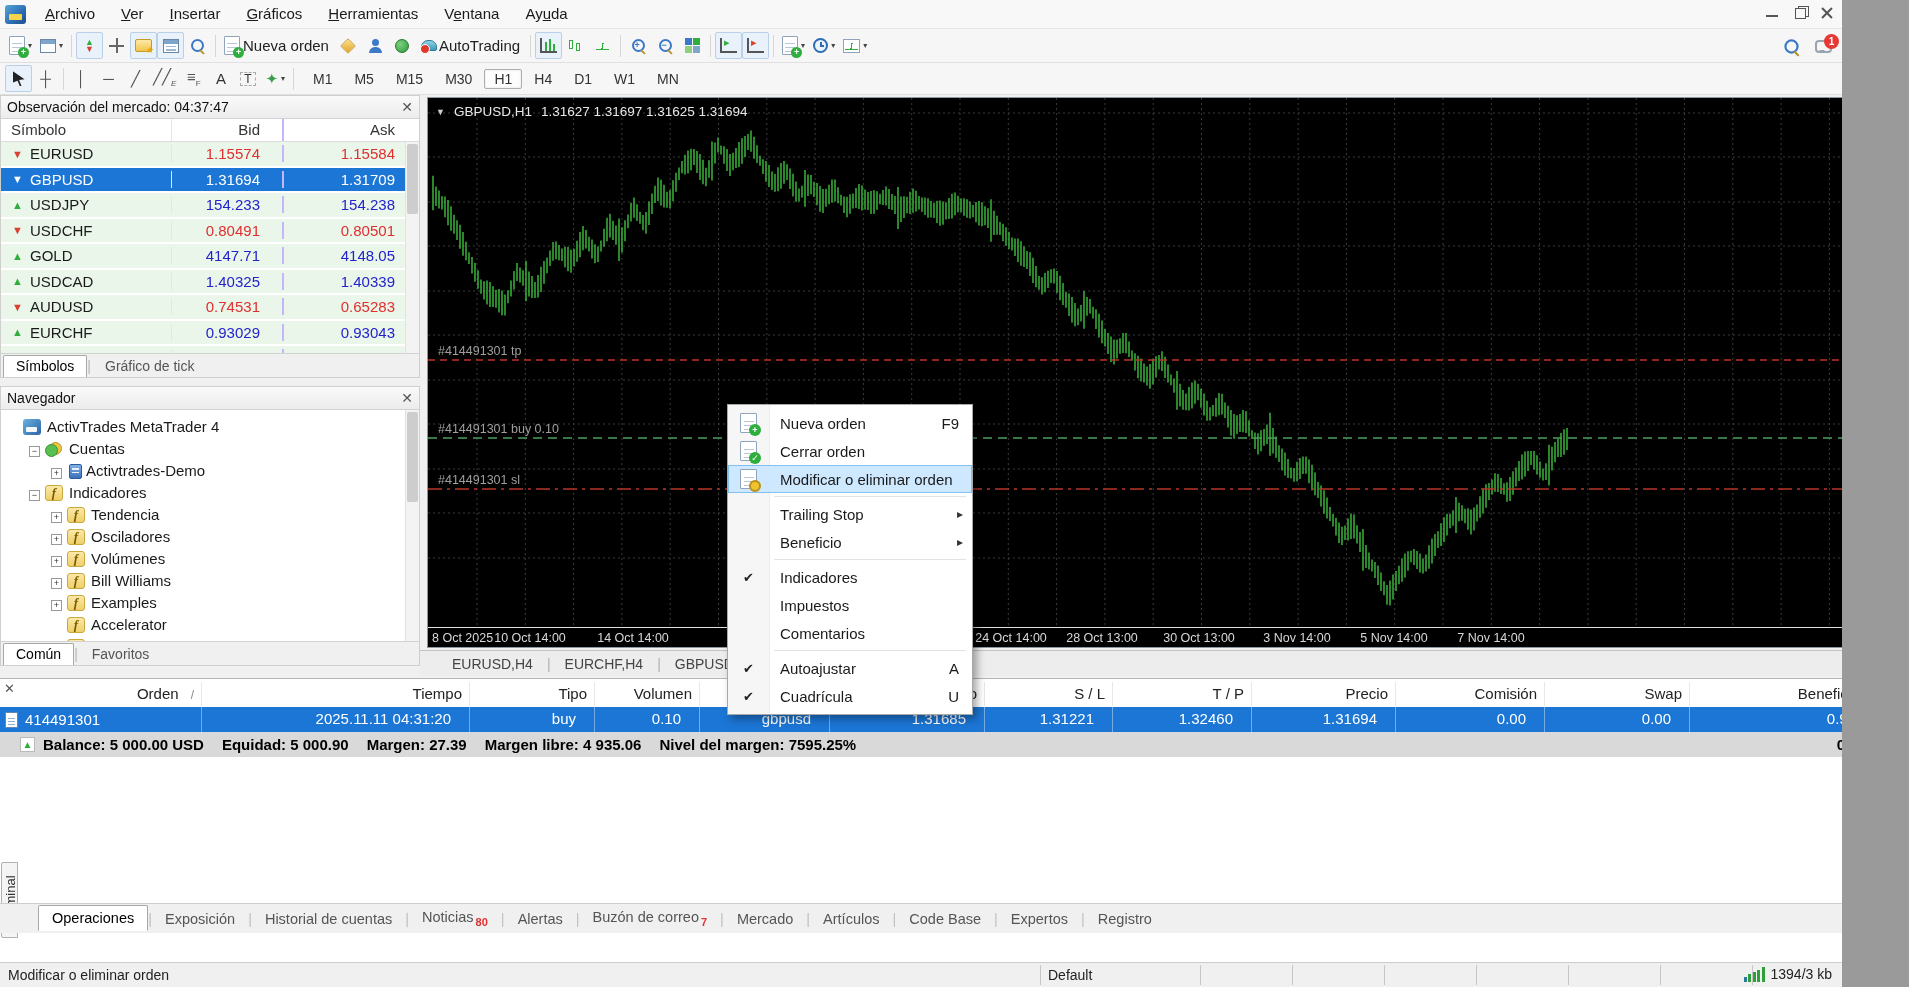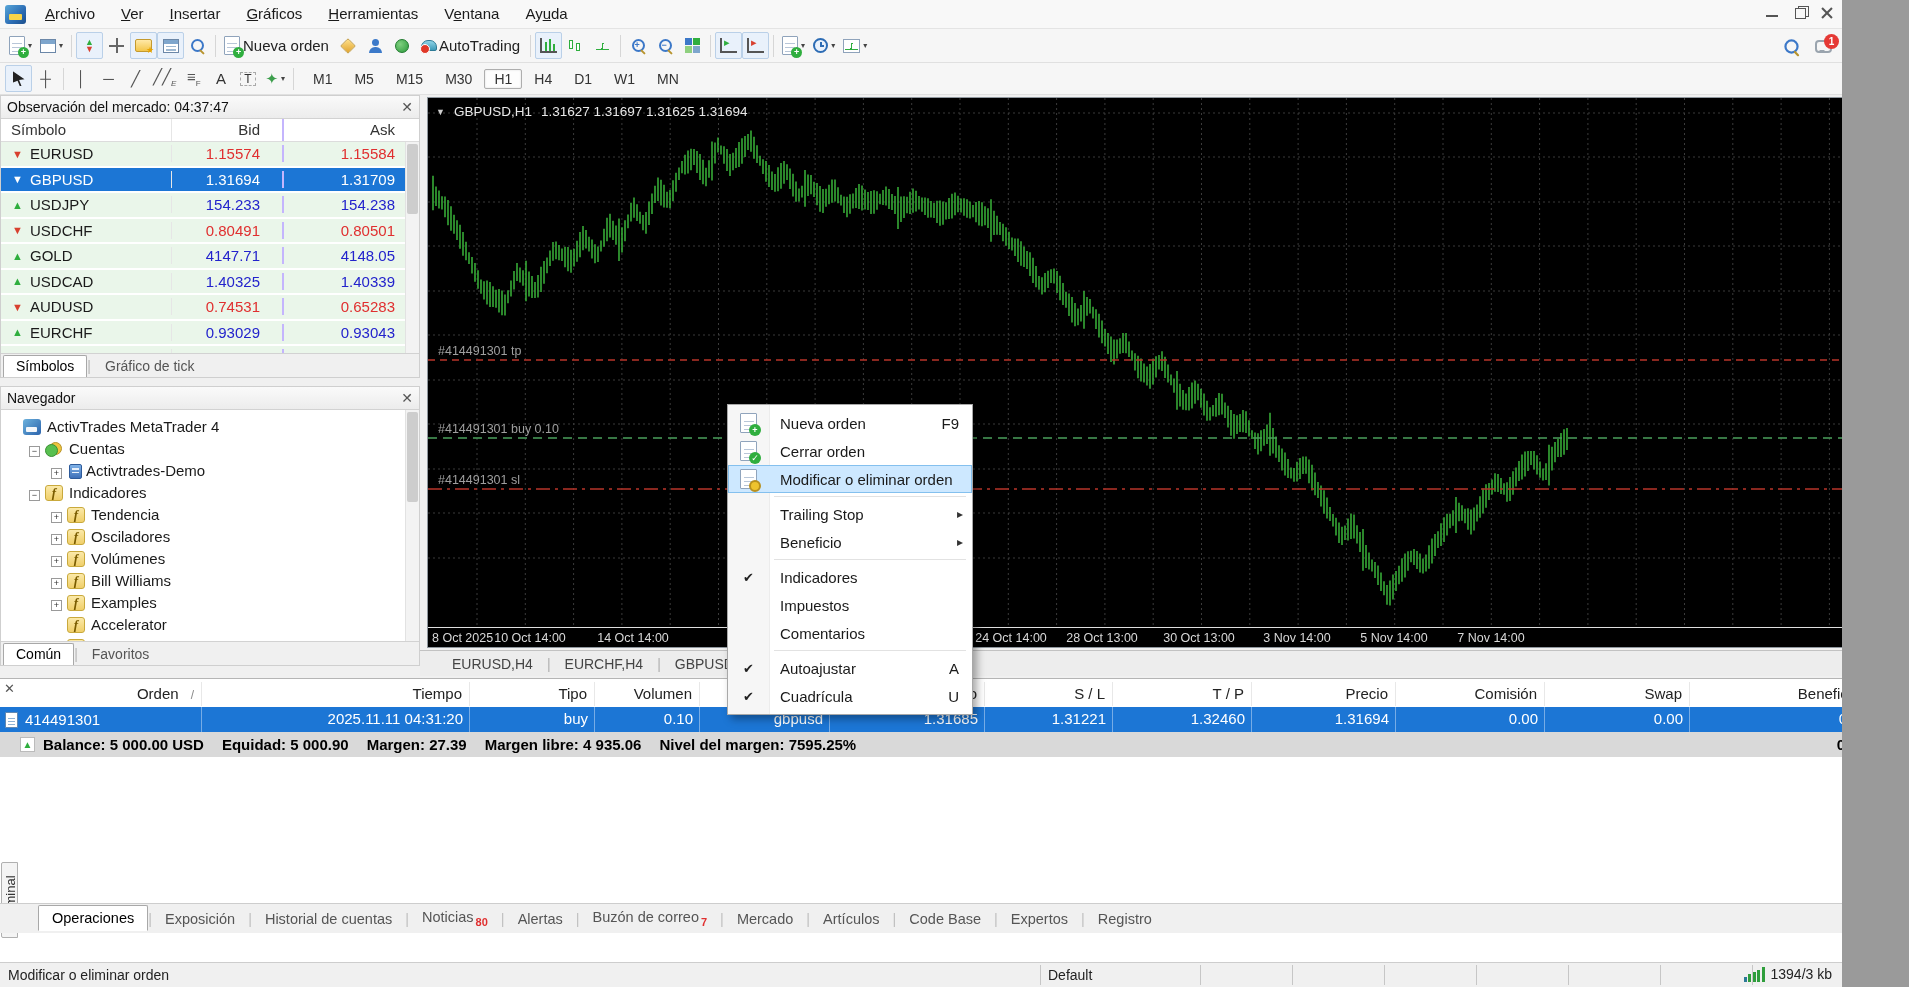--- a/index.html
+++ b/index.html
@@ -180,21 +180,21 @@
   .bd-gear { background:#eec32e; border:2px solid #b8901e; }
 
   
   .terminal { position:absolute; left:0; top:678px; width:100%; height:284px; background:#fff; border-top:1px solid #b5b5b5; }
   .t-close { position:absolute; left:4px; top:2px; font-size:13px; color:#555; z-index:2; }
   .t-head { position:absolute; left:0; top:3px; height:24px; display:flex; font-size:15px; color:#222; background:#fff; width:1909px; }
   .t-head .hc { line-height:23px; padding:0 7px; border-right:1px solid #e8e8e8; text-align:right; }
   .t-head .hc.left { text-align:right; padding-left:28px; }
   .sortg { color:#888; font-size:12px; margin-left:12px; }
   .t-row { position:absolute; left:0; top:28px; height:25px; display:flex; background:#1c76d5; color:#fff; font-size:15px; width:1909px; }
-  .t-row .rc { line-height:24px; padding:0 6px; border-right:1px solid rgba(255,255,255,.4); text-align:right; }
+  .t-row .rc { line-height:24px; padding:0 18px; border-right:1px solid rgba(255,255,255,.4); text-align:right; }
   .t-row .rc.left { text-align:left; display:flex; align-items:center; gap:7px; padding-left:5px; }
   .ordic { width:13px; height:16px; background:#fff; border:1px solid #6288b0; border-radius:1px;
            background-image:repeating-linear-gradient(#fff 0 2px,#8fb2d4 2px 3px); background-size:7px 10px;
            background-repeat:no-repeat; background-position:2px 3px; }
   .rowclose { width:34px; text-align:center; color:#aad4ff; font-weight:bold; line-height:24px; }
   .t-bal { position:absolute; left:0; top:53px; height:25px; width:1909px; background:#d9d9d9; display:flex;
            align-items:center; font-weight:bold; font-size:15px; color:#000; }
   .balic { width:15px; height:15px; background:#fff; border:1px solid #bbb; margin:0 8px 0 20px; text-align:center;
            line-height:13px; font-size:10px; color:#2fae3e; font-weight:bold; }
   .balpart { margin-right:18px; }

